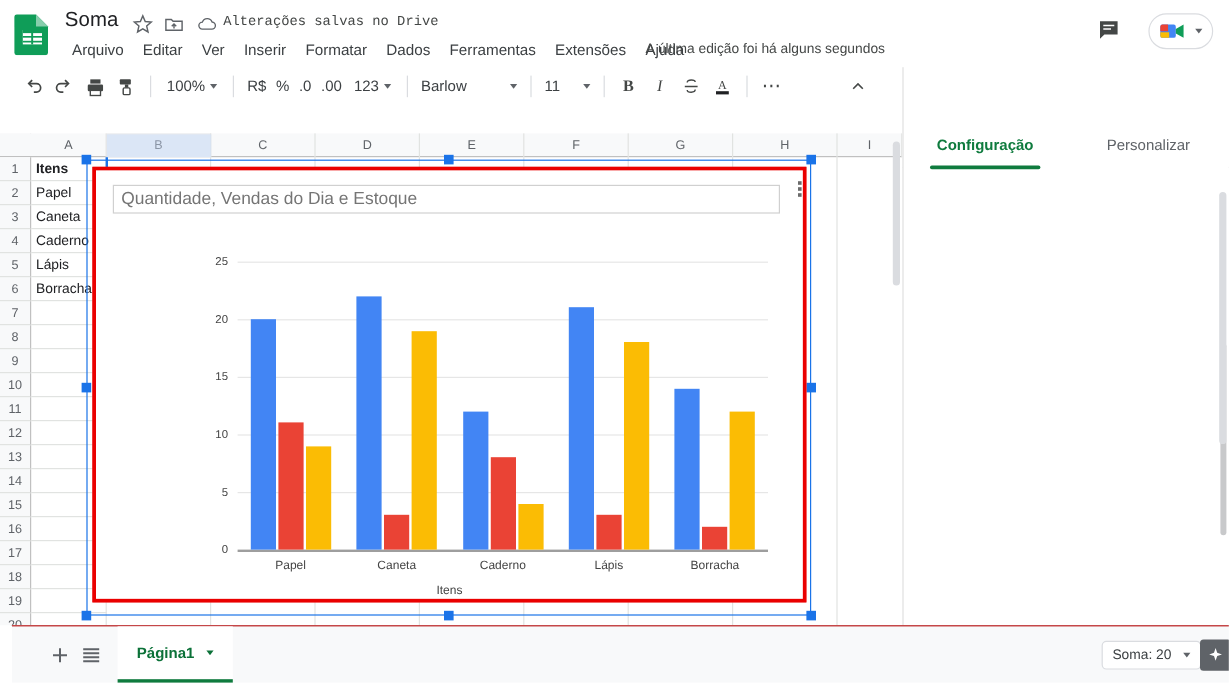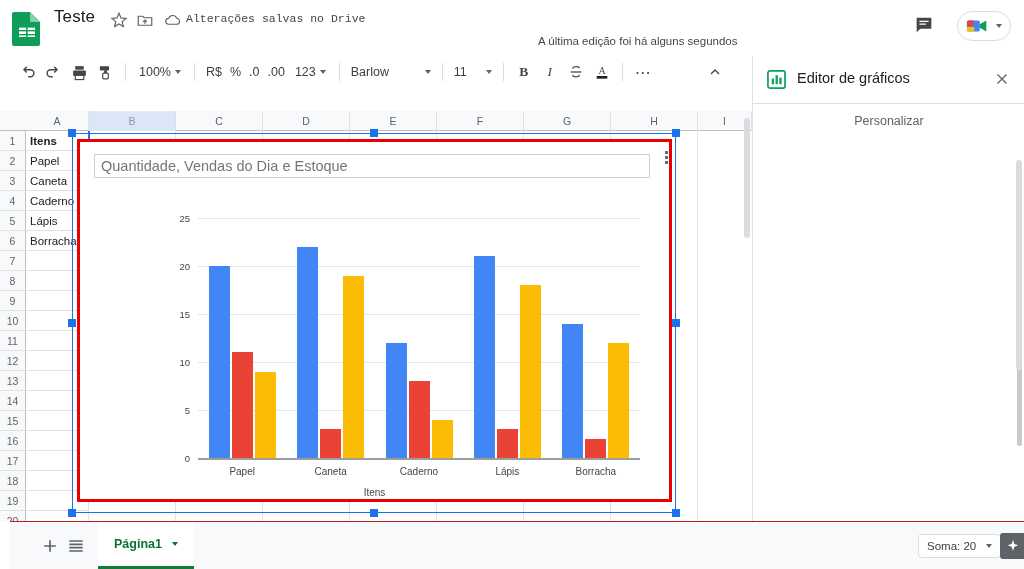--- a/index.html
+++ b/index.html
@@ -160,40 +160,51 @@
         <path d="M4 2h16l10 10v22a2 2 0 0 1-2 2H4a2 2 0 0 1-2-2V4a2 2 0 0 1 2-2z" fill="#0f9d58"></path>
         <path d="M20 2l10 10h-10z" fill="#87ceac"></path>
         <rect x="9" y="15" width="16" height="12" fill="#fff"></rect>
         <rect x="9" y="15" width="16" height="2.6" fill="#0f9d58"></rect>
         <rect x="16" y="15" width="1.6" height="12" fill="#0f9d58"></rect>
         <rect x="9" y="20" width="16" height="1.4" fill="#0f9d58"></rect>
         <rect x="9" y="24" width="16" height="1.4" fill="#0f9d58"></rect>
       </svg>
     </div>
 
-    <div class="doc-title">Teste</div>
+    <div class="doc-title">Soma</div>
 
     <div class="star-icon">
       <svg width="18" height="18" viewBox="0 0 24 24" fill="none" stroke="#5f6368" stroke-width="1.6">
         <polygon points="12,3 14.7,9.2 21.4,9.8 16.3,14.2 17.8,20.8 12,17.3 6.2,20.8 7.7,14.2 2.6,9.8 9.3,9.2"></polygon>
       </svg>
     </div>
     <div class="move-icon">
       <svg width="18" height="18" viewBox="0 0 24 24" fill="none" stroke="#5f6368" stroke-width="1.6">
         <path d="M3 7h6l2 2h10v10H3z"></path>
           <path d="M12 12v5M9.5 14.5L12 12l2.5 2.5"></path>
       </svg>
     </div>
     <div class="cloud-icon">
       <svg width="17" height="16" viewBox="0 0 24 22" fill="none" stroke="#5f6368" stroke-width="1.6">
         <path d="M6.5 17h11a4.2 4.2 0 0 0 .4-8.4A6 6 0 0 0 6.6 8.8 4.1 4.1 0 0 0 6.5 17z"></path>
       </svg>
     </div>
     <div class="save-status">Alterações salvas no Drive</div>
 
+    <div class="menubar">
+      <div class="mi">Arquivo</div>
+      <div class="mi">Editar</div>
+      <div class="mi">Ver</div>
+      <div class="mi">Inserir</div>
+      <div class="mi">Formatar</div>
+      <div class="mi">Dados</div>
+      <div class="mi">Ferramentas</div>
+      <div class="mi">Extensões</div>
+      <div class="mi">Ajuda</div>
+    </div>
 
     <div class="edit-note">A última edição foi há alguns segundos</div>
 
     <div class="comment-icon">
       <svg width="22" height="22" viewBox="0 0 24 24" fill="none" stroke="#444746" stroke-width="1.7">
         <path d="M4 4h16v12H8l-4 4z" fill="#444746" stroke="none"></path>
         <path d="M7 8h10M7 11h7" stroke="#fff" stroke-width="1.4"></path>
       </svg>
     </div>
 
@@ -435,38 +446,23 @@
             <div class="bar" title="Estoque: 12" style="left: 528.3px; width: 21px; height: 115.2px; bottom: 12px; background: rgb(251, 188, 4);"></div>
             <div class="catlabel" style="left: 471.8px; width: 88px; top: 256px;">Borracha</div>
           </div>
 
         <div class="xaxis-title" id="xaxis-title" style="top:345px;">Itens</div>
       </div>
     </div>
   </div>
 
   <div class="panel">
-    <div class="panel-head">
-      <div class="panel-icon">
-        <svg width="19" height="19" viewBox="0 0 20 20">
-          <rect x="1" y="1" width="18" height="18" rx="2" fill="none" stroke="#0f9d58" stroke-width="1.8"></rect>
-          <rect x="5" y="9" width="2.4" height="6" fill="#0f9d58"></rect>
-          <rect x="9" y="5.5" width="2.4" height="9.5" fill="#0f9d58"></rect>
-          <rect x="13" y="8" width="2.4" height="7" fill="#0f9d58"></rect>
-        </svg>
-      </div>
-      <div class="panel-title">Editor de gráficos</div>
-      <div class="panel-close">
-        <svg width="18" height="18" viewBox="0 0 24 24" stroke="#5f6368" stroke-width="1.8">
-          <path d="M6 6l12 12M18 6L6 18"></path>
-        </svg>
-      </div>
-    </div>
 
     <div class="tabs">
+      <div class="tab active">Configuração</div>
       <div class="tab">Personalizar</div>
     </div>
 
 
     <div class="panel-scroll"></div>
   </div>
 
   <div class="hscroll"></div>
   <div class="corner-small">⋯</div>
 

